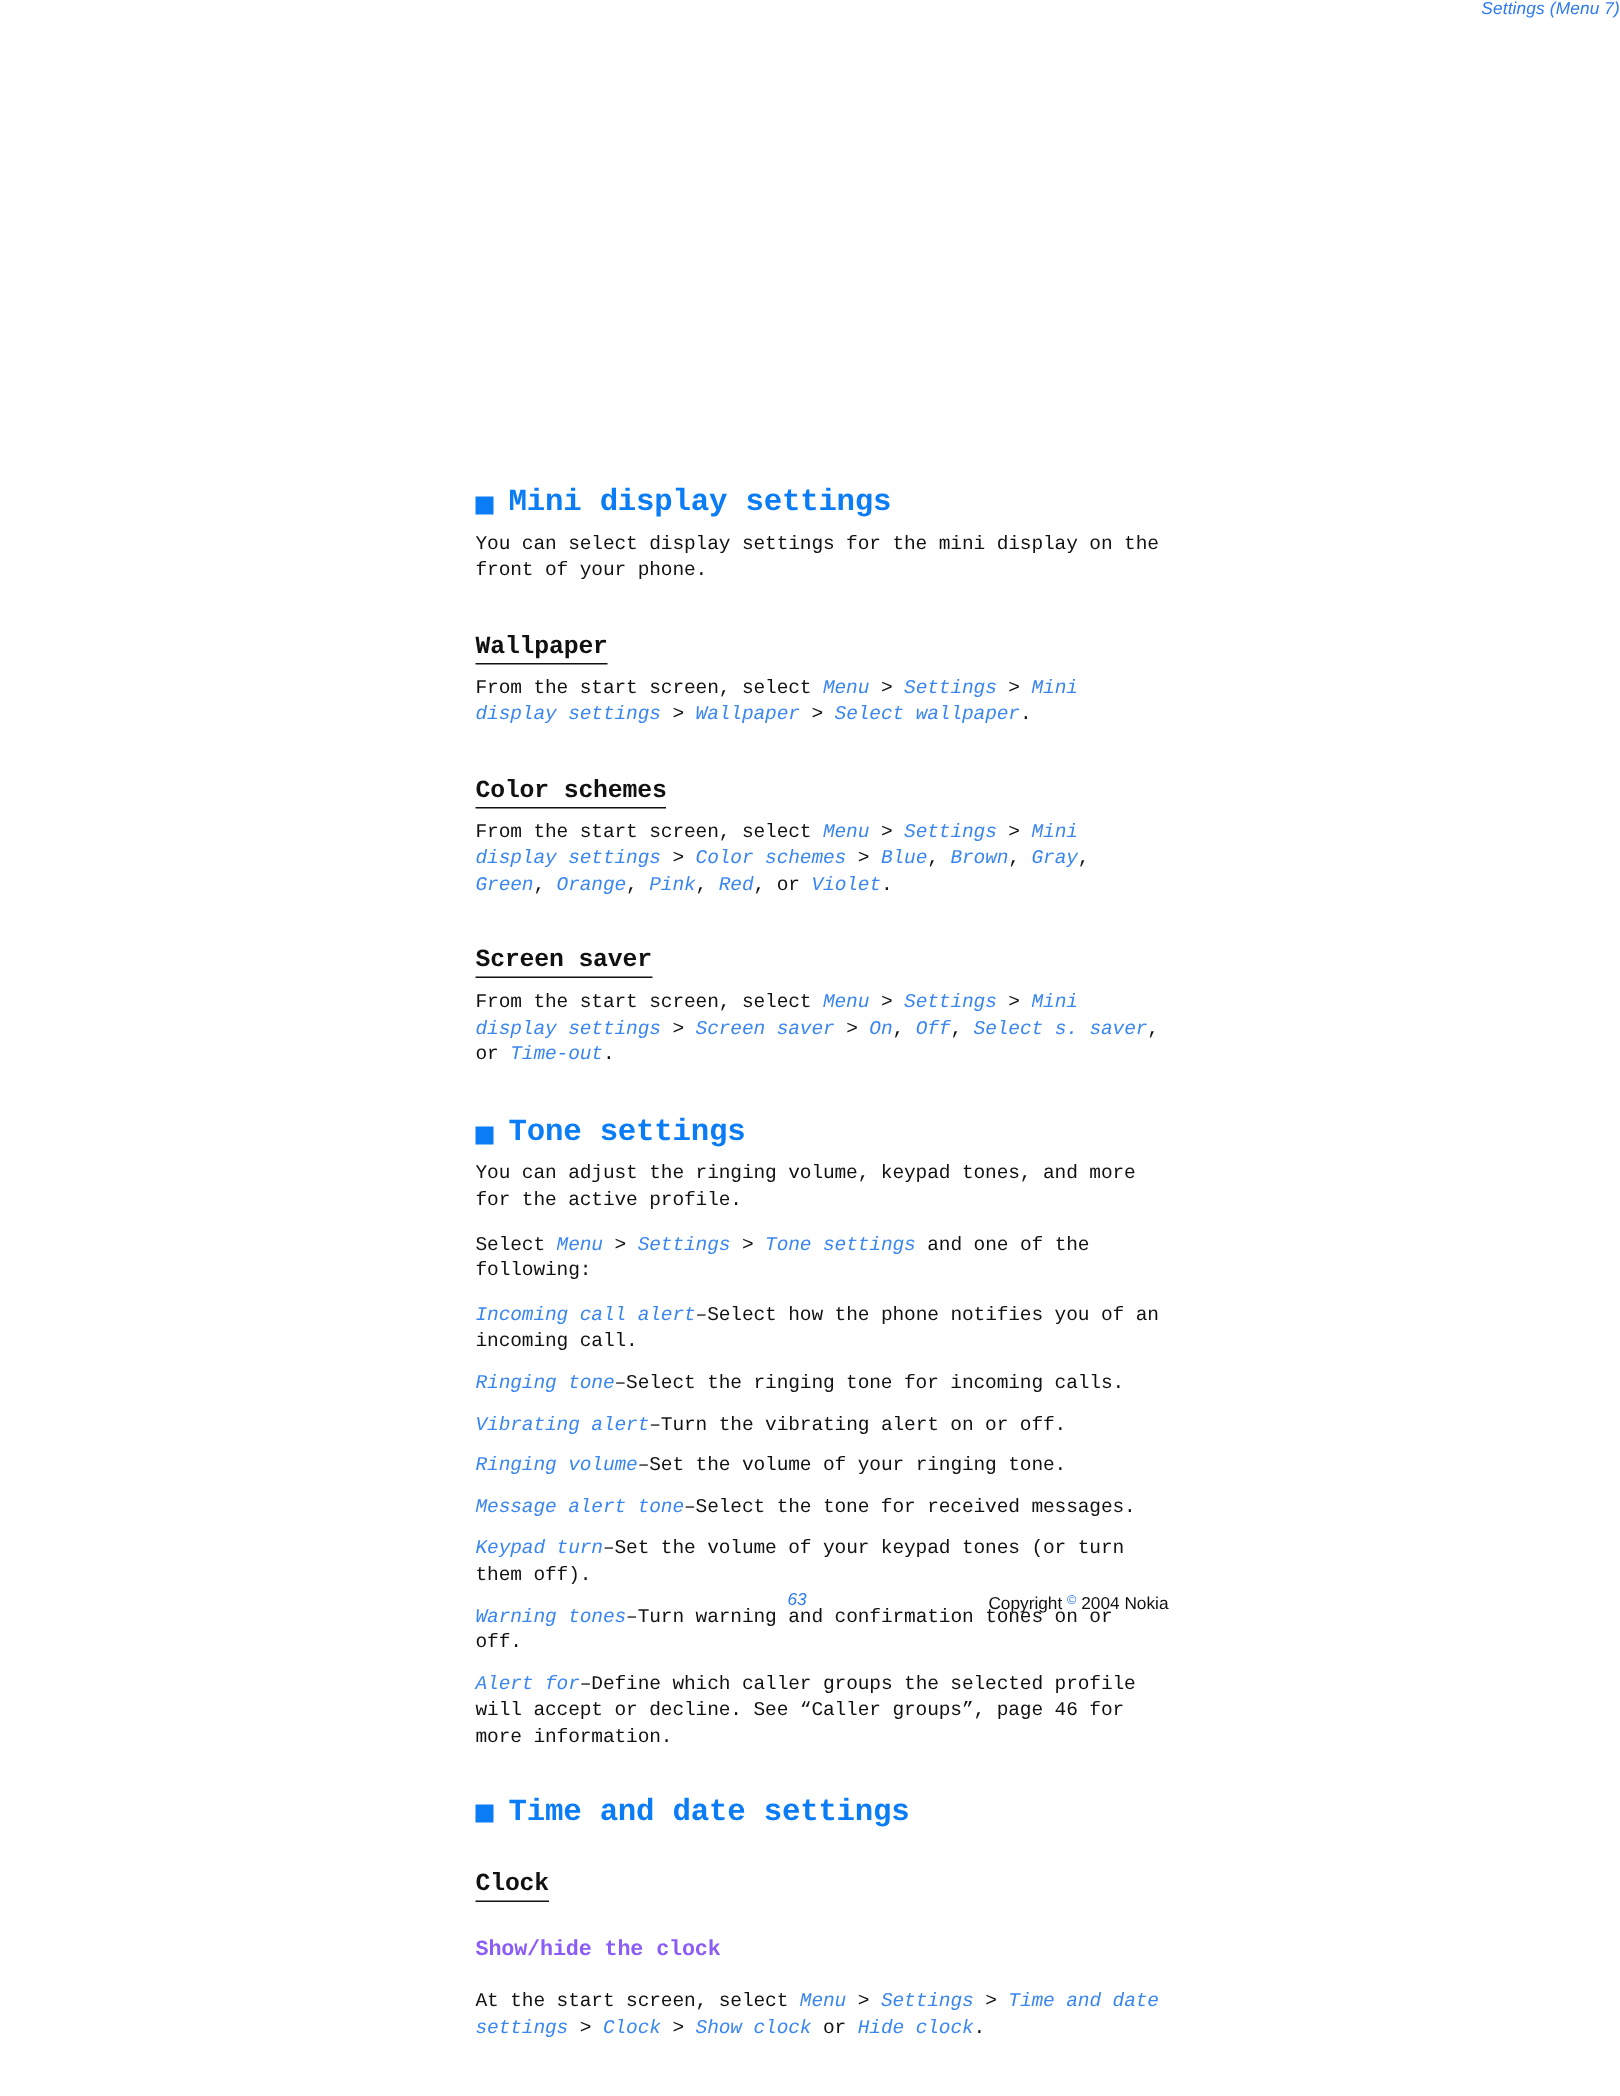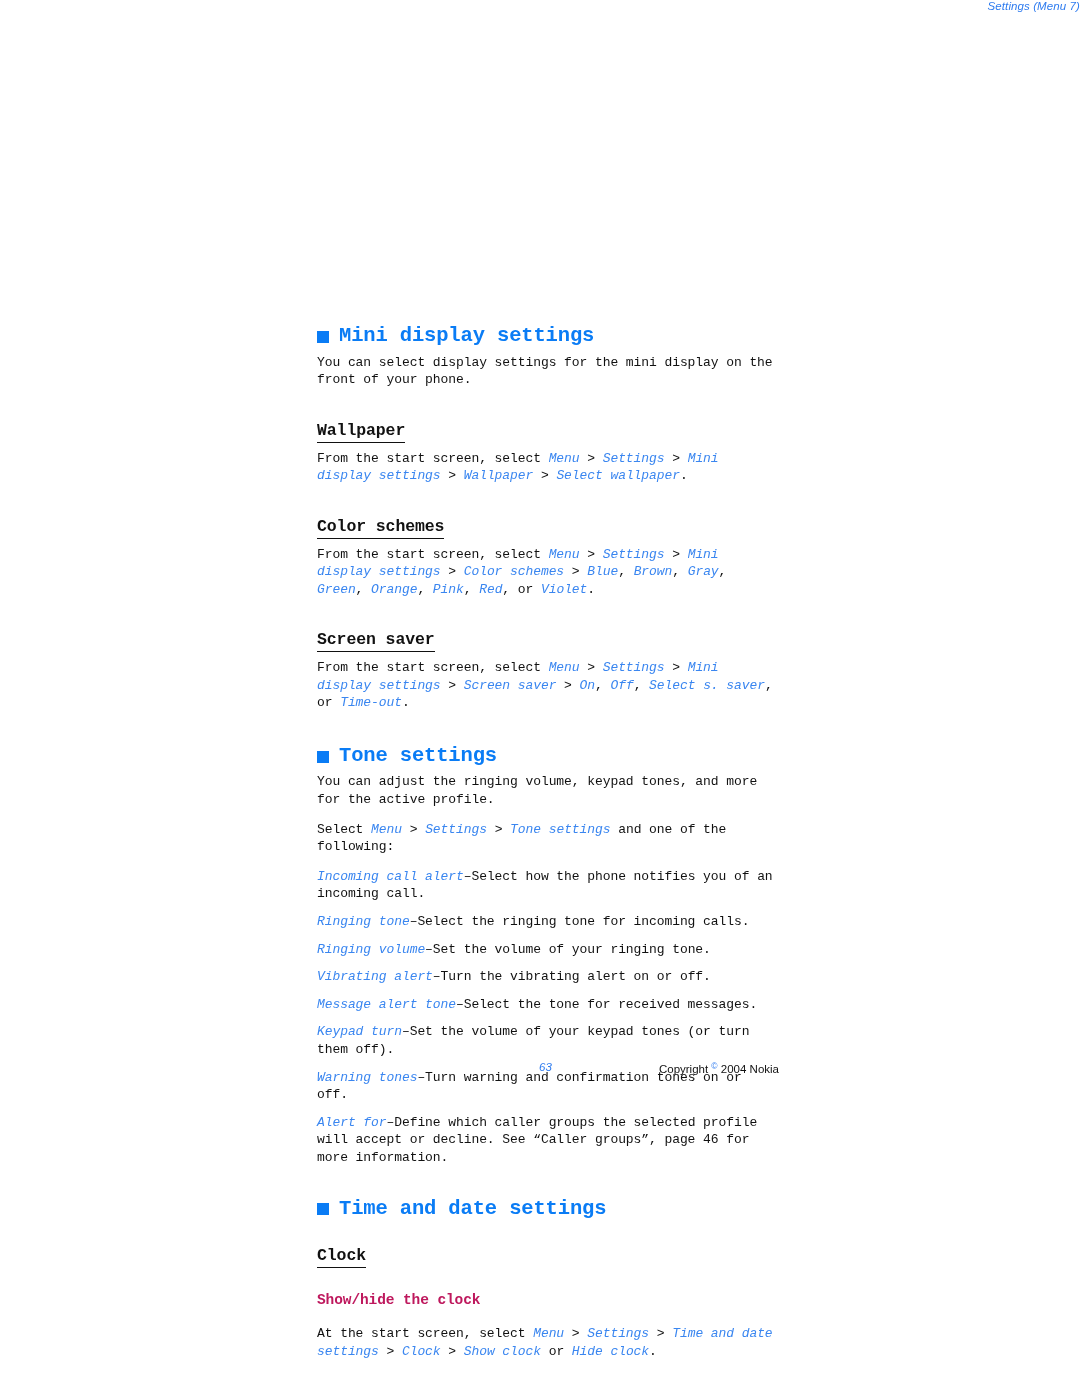--- a/index.html
+++ b/index.html
@@ -75,21 +75,21 @@
     display: inline-block;
     border-bottom: 1.6px solid #111111;
     padding-bottom: 1px;
   }
   .h2-wrap { line-height: 0; }
 
   
   .h3 {
     font-size: 14.5px;
     font-weight: bold;
-    color: #be185d;
+    color: #8b5cf6;
     letter-spacing: -0.1px;
     margin: 16px 0 2px 0;
     line-height: 1.25;
   }
 
   
   p.body {
     font-size: 13px;
     line-height: 17.6px;
     color: #111111;
@@ -113,21 +113,21 @@
     position: absolute;
     left: 317px;
     top: 1061px;
     width: 462px;
     font-size: 11.5px;
     color: #2E7BEF;
     line-height: 1.2;
   }
   .footer .pageno {
     position: absolute;
-    left: 222px;
+    left: 208px;
     top: 0;
     font-style: italic;
   }
   .footer .copyright {
     position: absolute;
     right: 0;
     top: 0;
     white-space: nowrap;
     text-align: right;
   }
@@ -172,22 +172,22 @@
 
     <div class="h1">
       <span class="sq"></span>
       <span>Tone settings</span>
     </div>
     <p class="body">You can adjust the ringing volume, keypad tones, and more for the active profile.</p>
     <p class="body" id="p-toneselect"><span class="sep">Select </span><span class="ui">Menu</span><span class="sep"> &gt; </span><span class="ui">Settings</span><span class="sep"> &gt; </span><span class="ui">Tone settings</span><span class="sep"> and one of the following:</span></p>
     <div id="tone-items">
         <p class="body list-item"><span class="ui">Incoming call alert</span><span class="sep">–Select how the phone notifies you of an incoming call.</span></p>
         <p class="body list-item"><span class="ui">Ringing tone</span><span class="sep">–Select the ringing tone for incoming calls.</span></p>
+        <p class="body list-item"><span class="ui">Vibrating alert</span><span class="sep">–Turn the vibrating alert on or off.</span></p>
         <p class="body list-item"><span class="ui">Ringing volume</span><span class="sep">–Set the volume of your ringing tone.</span></p>
-        <p class="body list-item"><span class="ui">Vibrating alert</span><span class="sep">–Turn the vibrating alert on or off.</span></p>
         <p class="body list-item"><span class="ui">Message alert tone</span><span class="sep">–Select the tone for received messages.</span></p>
         <p class="body list-item"><span class="ui">Keypad turn</span><span class="sep">–Set the volume of your keypad tones (or turn them off).</span></p>
         <p class="body list-item"><span class="ui">Warning tones</span><span class="sep">–Turn warning and confirmation tones on or off.</span></p>
         <p class="body list-item"><span class="ui">Alert for</span><span class="sep">–Define which caller groups the selected profile will accept or decline. See “Caller groups”, page 46 for more information.</span></p>
       </div>
 
     <div class="gap-before-h1"></div>
 
     <div class="h1">
       <span class="sq"></span>

